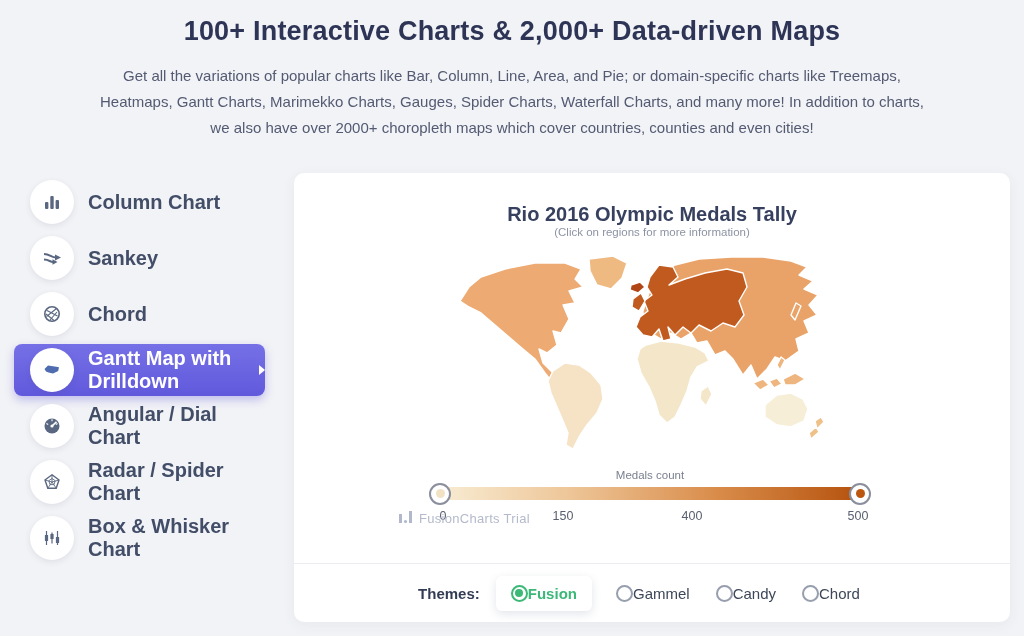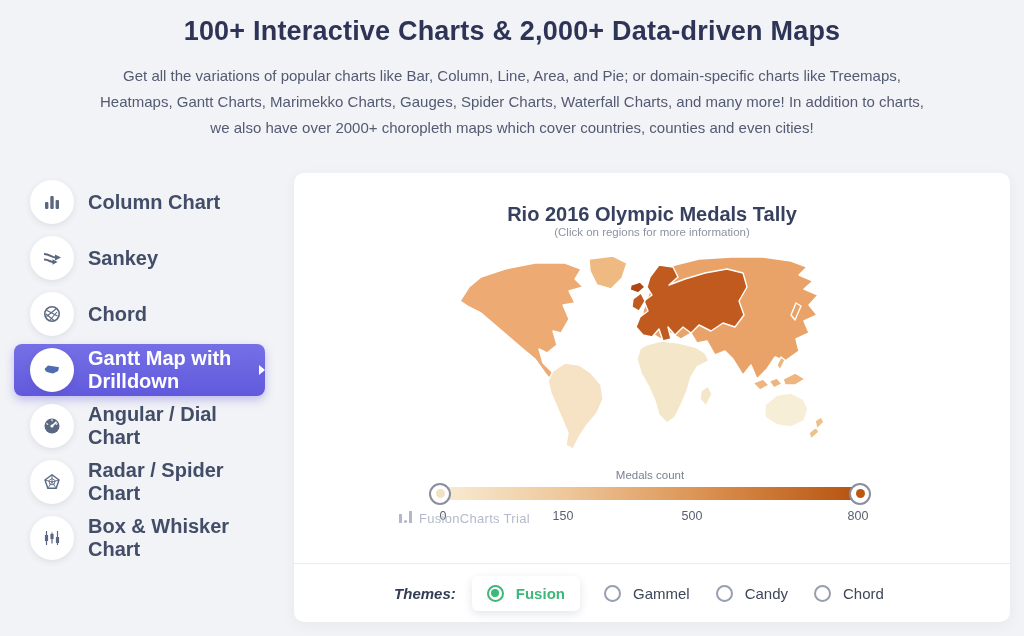--- a/index.html
+++ b/index.html
@@ -84,22 +84,22 @@
     position:absolute; left:104px; top:336px; display:flex; align-items:center; gap:6px;
     font-size:13px; color:#b4bacc; letter-spacing:.3px;
   }
 
   
   .card-divider { position:absolute; left:0; top:390px; width:716px; height:1px; background:#ececf2; }
   .themes-row {
     position:absolute; left:0; top:391px; width:716px; height:58px;
     display:flex; align-items:center; justify-content:center;
   }
-  .themes-label { font-size:15px; font-weight:700; color:#333c55; margin-right:16px;font-style:italic; }
-  .theme-opt { display:flex; align-items:flex-start; gap:12px; margin-right:26px; cursor:pointer; }
+  .themes-label { font-size:15px; font-weight:700; color:#333c55; margin-right:16px; }
+  .theme-opt { display:flex; align-items:flex-start; gap:0; margin-right:26px; cursor:pointer; }
   .theme-opt .radio {
     width:17px; height:17px; border-radius:50%; border:2px solid #979eae;
     display:flex; align-items:center; justify-content:center; background:#fff;
   }
   .theme-opt .radio .rdot { width:8px; height:8px; border-radius:50%; background:transparent; }
   .theme-opt .olbl { font-size:15px; color:#3d4759; }
   .theme-opt.selected {
     background:#ffffff; border-radius:6px; padding:9px 15px;
     box-shadow:0 3px 10px rgba(60,70,110,.14); margin-right:24px;
   }
@@ -242,22 +242,22 @@
       <div class="legend-label">Medals count</div>
       <div class="legend-bar"></div>
       <div class="legend-knob knob-min">
           <span class="dot"></span>
         </div>
       <div class="legend-knob knob-max">
           <span class="dot"></span>
         </div>
       <span class="legend-tick" style="left:3px">0</span>
       <span class="legend-tick" style="left:123px">150</span>
-      <span class="legend-tick" style="left:252px">500</span>
-      <span class="legend-tick" style="left:418px">800</span>
+      <span class="legend-tick" style="left:252px">400</span>
+      <span class="legend-tick" style="left:418px">500</span>
     </div>
 
     <div class="watermark">
       <span>
         <svg width="15" height="15" viewBox="0 0 15 15">
           <rect x="1" y="5" width="3" height="9" fill="#b2b8cb"></rect>
           <circle cx="7.5" cy="12.5" r="1.6" fill="#b2b8cb"></circle>
           <rect x="11" y="2" width="3" height="12" fill="#b2b8cb"></rect>
         </svg>
       </span>

